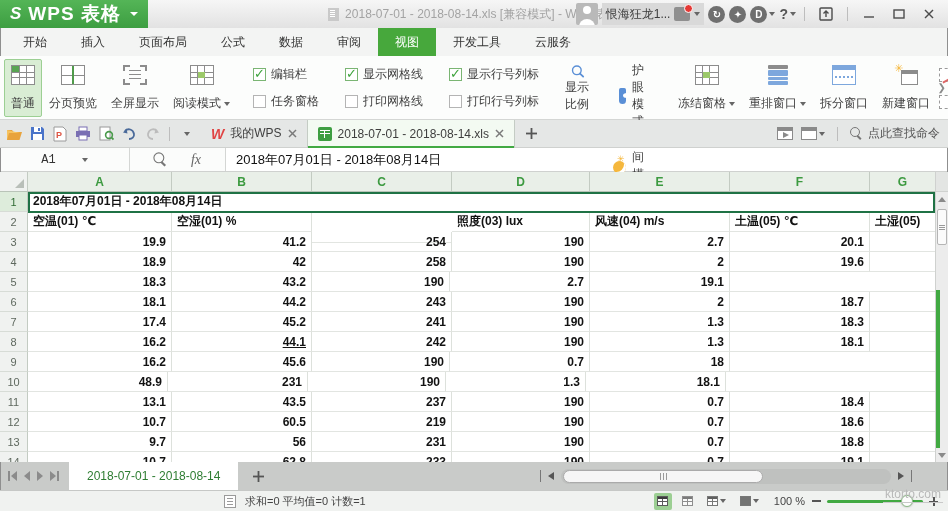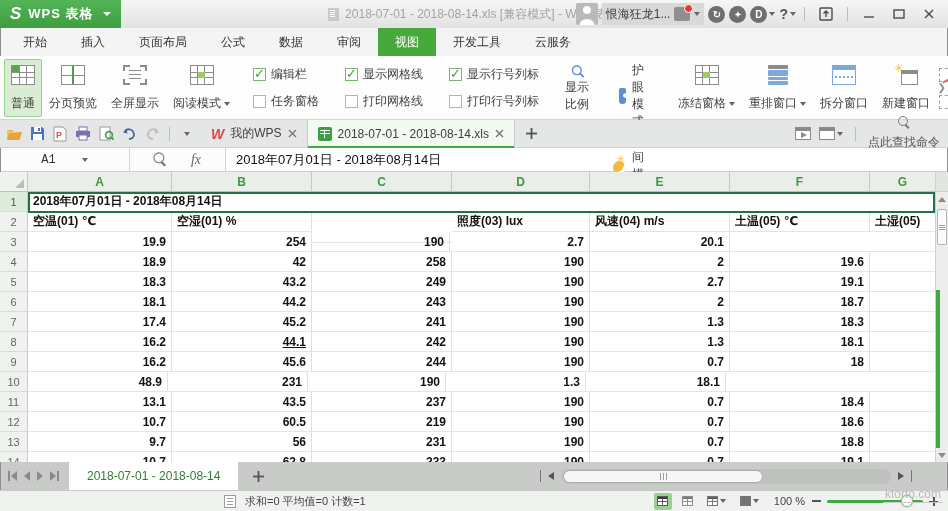--- a/index.html
+++ b/index.html
@@ -4,21 +4,21 @@
 <style>
   * { box-sizing: border-box; margin:0; padding:0; }
   html,body { width:948px; height:511px; overflow:hidden; }
   body { font-family:"Liberation Sans","DejaVu Sans",sans-serif; font-size:12px; background:#fff; position:relative; }
   .app { position:absolute; inset:0; width:948px; height:511px; display:flex; flex-direction:column; outline:1px solid #8f8f8f; outline-offset:-1px; background:#fff; }
 
   
   .titlebar { height:28px; background:linear-gradient(#f6f6f6,#e2e2e2); display:flex; align-items:center; position:relative; flex:0 0 28px; }
   .logo { height:28px; background:linear-gradient(#54b557,#3d9e41); color:#fff; display:flex; align-items:center; gap:7px; padding:0 10px 0 10px; cursor:default; }
   .logo .s { font-weight:bold; font-size:17px; font-style:italic; }
-  .logo .nm { font-weight:bold; font-size:13px; letter-spacing:1px; }
+  .logo .nm { font-weight:bold; font-size:19px; letter-spacing:1px; }
   .caret { width:0; height:0; border-left:4px solid transparent; border-right:4px solid transparent; border-top:4px solid #fff; margin-left:2px; }
   .tb-title { position:absolute; left:0; right:0; top:0; height:28px; display:flex; align-items:center; justify-content:center; gap:6px; color:#a3a3a3; font-size:12px; pointer-events:none; }
   .doc-ic { width:11px; height:13px; background:#c9c9c9; position:relative; }
   .doc-ic::after{ content:""; position:absolute; left:2px; top:2px; width:5px; height:1px; box-shadow:0 2px 0 #fff,0 4px 0 #fff,0 6px 0 #fff; background:#fff;}
   .tb-right { margin-left:auto; display:flex; align-items:center; gap:4px; padding-right:6px; z-index:2; }
   .avatar { width:22px; height:22px; background:#b9b9b9; border-radius:2px; position:relative; overflow:hidden; }
   .avatar::before { content:""; position:absolute; top:3px; left:7px; width:8px; height:8px; border-radius:50%; background:#fff; }
   .avatar::after { content:""; position:absolute; bottom:-3px; left:3px; width:16px; height:9px; border-radius:8px 8px 0 0; background:#fff; }
   .uname { background:#d9d9d9; height:22px; display:flex; align-items:center; padding:0 4px; color:#3c3c3c; gap:4px; }
   .bell { width:16px; height:14px; position:relative; background:#8f8f8f; border-radius:2px; }
@@ -95,21 +95,21 @@
   .dtab.active::after { content:""; position:absolute; left:0; right:0; bottom:0; height:2px; background:#41a942; }
   .wlogo { color:#e04343; font-weight:bold; font-size:14px; font-style:italic; }
   .xlsic { width:14px; height:14px; background:#3d9e41; border-radius:2px; position:relative; }
   .xlsic::after { content:""; position:absolute; inset:3px 2px; background:
      linear-gradient(#fff,#fff) 0 50%/100% 1px no-repeat,
      linear-gradient(#fff,#fff) 50% 0/1px 100% no-repeat,
      linear-gradient(#fff,#fff) 0 0/100% 1px no-repeat; }
   .tclose svg { stroke:#7a7a7a; stroke-width:1.5; }
   .plusic svg { stroke:#555; stroke-width:1.8; }
   .db-right { margin-left:auto; display:flex; align-items:center; gap:8px; padding-right:8px; color:#666; }
-  .findbox { display:flex; align-items:center; gap:5px; color:#555;flex-direction:column; }
+  .findbox { display:flex; align-items:center; gap:5px; color:#555; }
   .mag { width:13px; height:13px; position:relative; flex:0 0 13px; }
   .mag::before { content:""; position:absolute; left:0; top:0; width:8px; height:8px; border:1.6px solid #777; border-radius:50%; }
   .mag::after { content:""; position:absolute; left:8px; top:8px; width:5px; height:1.8px; background:#777; transform:rotate(45deg); transform-origin:0 0; }
   .swin { width:16px; height:13px; border:1px solid #8a8a8a; border-top:4px solid #8a8a8a; background:#fff; position:relative; }
   .swin.play::after { content:""; position:absolute; left:5px; top:1px; border-left:6px solid #8a8a8a; border-top:3px solid transparent; border-bottom:3px solid transparent; }
 
   
   .fbar { height:24px; flex:0 0 24px; display:flex; align-items:stretch; background:#fbfcfb; border-bottom:1px solid #cfd1cf; }
   .namebox { width:130px; display:flex; align-items:center; justify-content:center; gap:26px; border-right:1px solid #d4d6d4; color:#333; font-family:"Liberation Mono","DejaVu Sans Mono",monospace; }
   .fmid { width:96px; display:flex; align-items:center; justify-content:space-evenly; border-right:1px solid #d4d6d4; }
@@ -492,41 +492,41 @@
             <div class="cell txt" style="width: 140px;">空湿(01) %</div>
             <div class="cell txt" style="width: 140px; margin-top: 30px;">CO2(02) PPM</div>
             <div class="cell txt" style="width: 138px;">照度(03) lux</div>
             <div class="cell txt" style="width: 140px;">风速(04) m/s</div>
             <div class="cell txt" style="width: 140px;">土温(05) ℃</div>
             <div class="cell txt gflex">土湿(05)</div>
           </div>
           <div class="g-row">
             <div class="rn">3</div>
             <div class="cell num" style="width: 144px; padding-left: 44px;">19.9</div>
+            <div class="cell num" style="width: 140px;">41.2</div>
             <div class="cell num" style="width: 140px;">254</div>
             <div class="cell num" style="width: 138px;">190</div>
             <div class="cell num" style="width: 140px;">2.7</div>
             <div class="cell num" style="width: 140px;">20.1</div>
             <div class="cell txt gflex"></div>
           </div>
           <div class="g-row">
             <div class="rn">4</div>
             <div class="cell num" style="width: 144px;">18.9</div>
             <div class="cell num" style="width: 140px;">42</div>
             <div class="cell num" style="width: 140px;">258</div>
             <div class="cell num" style="width: 138px;">190</div>
             <div class="cell num" style="width: 140px;">2</div>
             <div class="cell num" style="width: 140px;">19.6</div>
             <div class="cell txt gflex"></div>
           </div>
           <div class="g-row">
             <div class="rn">5</div>
             <div class="cell num" style="width: 144px;">18.3</div>
             <div class="cell num" style="width: 140px;">43.2</div>
-            <div class="cell num" style="width: 140px;">249</div>
             <div class="cell num" style="width: 138px;">190</div>
             <div class="cell num" style="width: 140px;">2.7</div>
             <div class="cell num" style="width: 140px;">19.1</div>
             <div class="cell txt gflex"></div>
           </div>
           <div class="g-row">
             <div class="rn">6</div>
             <div class="cell num" style="width: 144px;">18.1</div>
             <div class="cell num" style="width: 140px;">44.2</div>
             <div class="cell num" style="width: 140px;">243</div>
@@ -552,21 +552,20 @@
             <div class="cell num" style="width: 140px;">242</div>
             <div class="cell num" style="width: 138px;">190</div>
             <div class="cell num" style="width: 140px;">1.3</div>
             <div class="cell num" style="width: 140px;">18.1</div>
             <div class="cell txt gflex"></div>
           </div>
           <div class="g-row">
             <div class="rn">9</div>
             <div class="cell num" style="width: 144px;">16.2</div>
             <div class="cell num" style="width: 140px;">45.6</div>
-            <div class="cell num" style="width: 140px;">244</div>
             <div class="cell num" style="width: 138px;">190</div>
             <div class="cell num" style="width: 140px;">0.7</div>
             <div class="cell num" style="width: 140px;">18</div>
             <div class="cell txt gflex"></div>
           </div>
           <div class="g-row">
             <div class="rn">10</div>
             <div class="cell num" style="width: 140px;">48.9</div>
             <div class="cell num" style="width: 140px;">231</div>
             <div class="cell num" style="width: 138px;">190</div>

